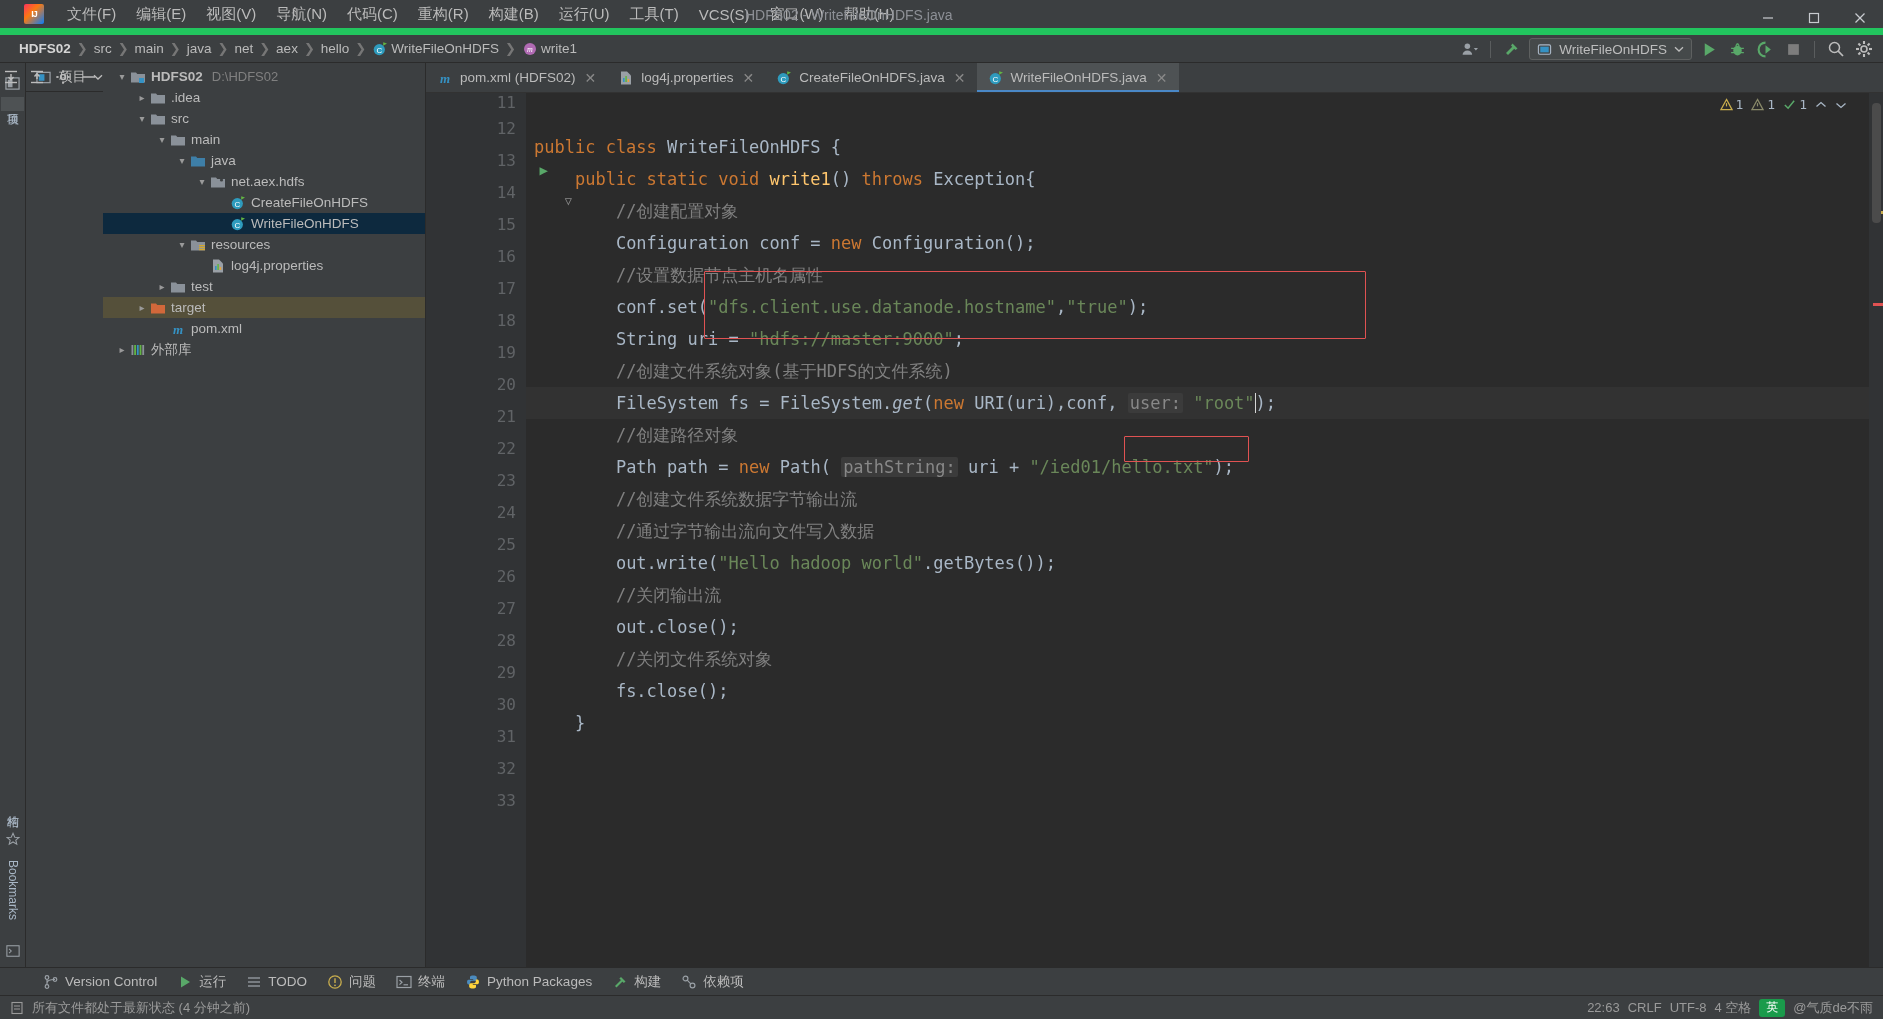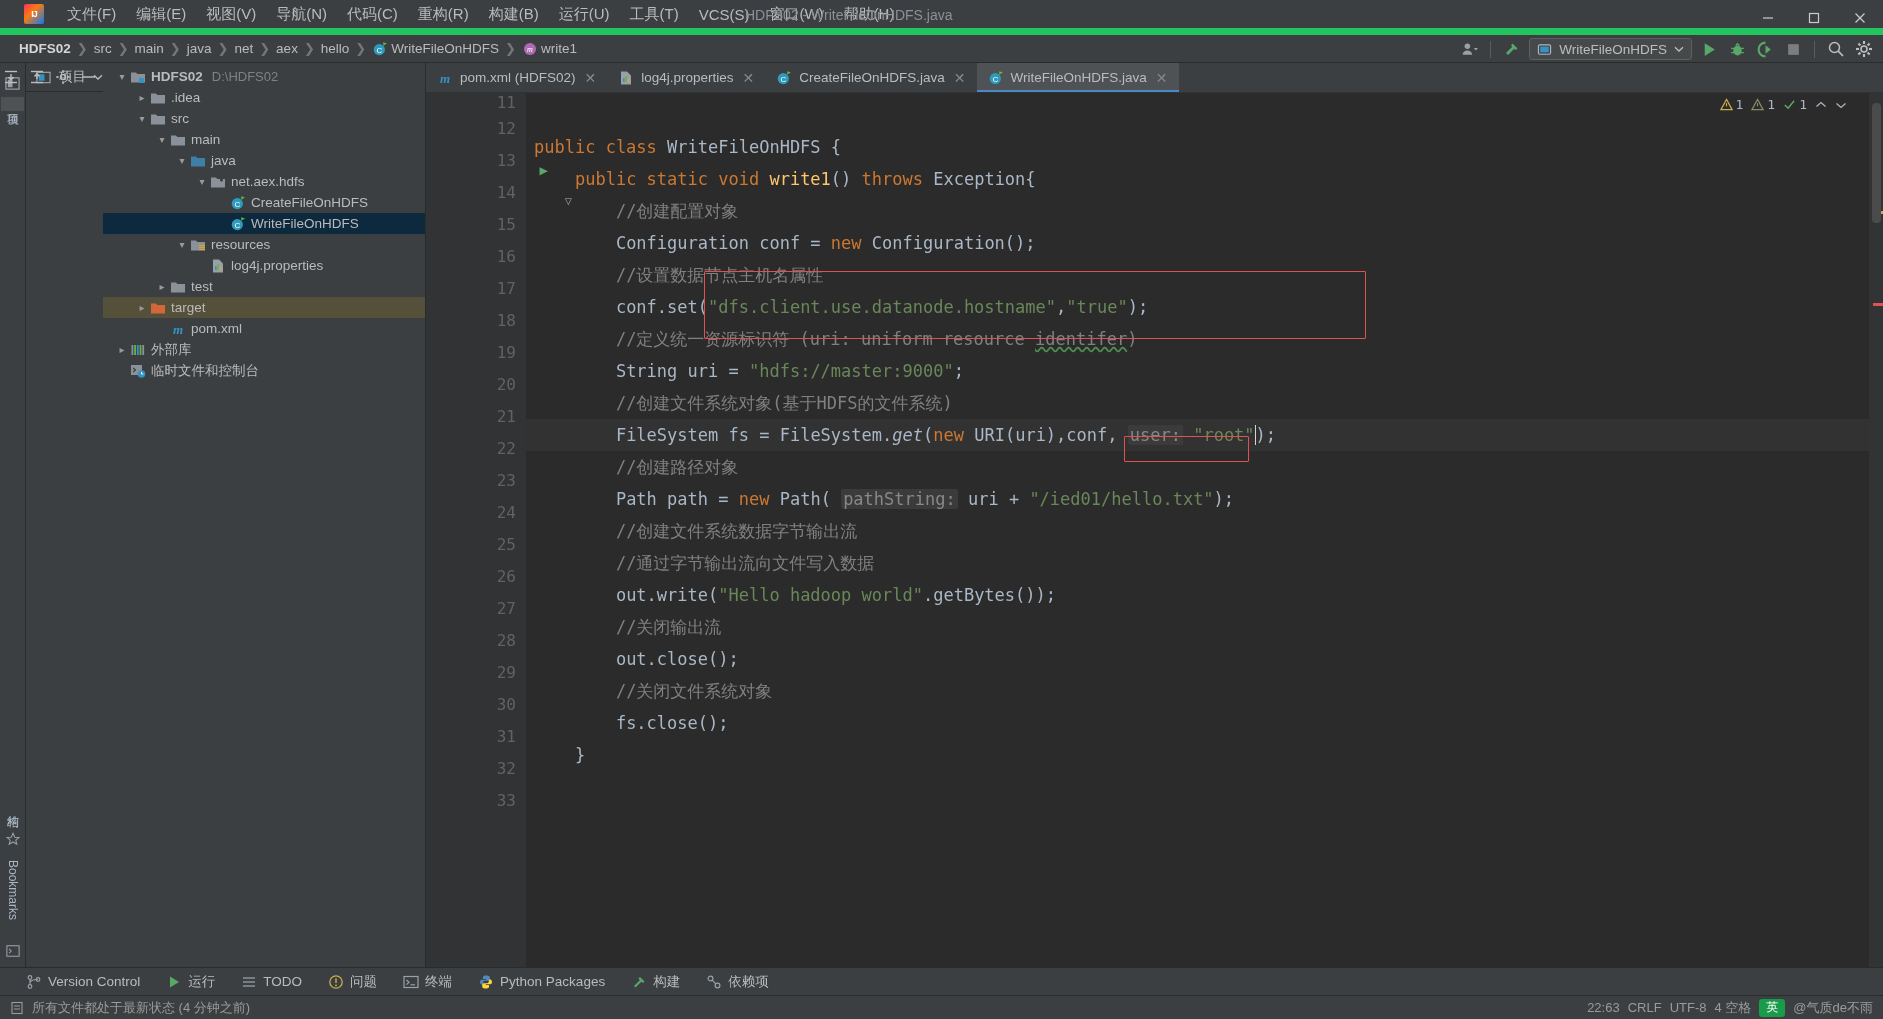--- a/index.html
+++ b/index.html
@@ -126,22 +126,22 @@
   .scrollthumb{position:absolute; right:2px; top:10px; width:9px; height:120px; background:#4b4b4b; border-radius:4px;}
 
   .code-top-right {
     position:absolute; right:22px; top:4px; display:flex; align-items:center; gap:8px;
     color:#a9b7c6; font-size:13px; z-index:5;
   }
   .badge { display:flex; align-items:center; gap:3px; font-size:13px; }
 
   
   .bottombar {
-    height:28px; background:#3c3f41; display:flex; align-items:center; gap:8px;
-    border-top:1px solid #2b2b2b; flex:0 0 28px; padding-left:17px;
+    height:28px; background:#3c3f41; display:flex; align-items:center; gap:2px;
+    border-top:1px solid #2b2b2b; flex:0 0 28px; padding-left:34px;
   }
   .bb-item { display:flex; align-items:center; gap:6px; color:#bbbbbb; font-size:13.5px; padding: 3px 9px; white-space:nowrap;}
   .statusbar {
     height:24px; background:#3c3f41; display:flex; align-items:center;
     border-top:1px solid #2b2b2b; flex:0 0 24px; position:relative; padding-left:10px;
   }
   .sb-left { display:flex; align-items:center; gap:8px; color:#9a9a9a; font-size:13px;}
   .sb-right{ position:absolute; right:10px; display:flex; align-items:center; gap:8px; color:#9a9a9a; font-size:13px;}
   .ime { width:26px;height:18px;background:#1a9b4b;border-radius:3px;color:#fff;font-size:12px;display:flex;align-items:center;justify-content:center;}
 
@@ -519,32 +519,20 @@
                   <rect x="1.5" y="3" width="1.8" height="10" fill="#8a9199"></rect>
                   <rect x="4.2" y="3" width="1.8" height="10" fill="#62b543"></rect>
                   <rect x="6.9" y="3" width="1.8" height="10" fill="#3592c4"></rect>
                   <rect x="9.6" y="3" width="1.8" height="10" fill="#62b543"></rect>
                   <rect x="12.3" y="3" width="1.8" height="10" fill="#8a9199"></rect>
                 </g>
               </svg>
             </span>
             <span class="tlabel">外部库</span>
           </div>
-          <div class="tnode" style="padding-left: 12px;">
-            <span class="tarrow"></span>
-            <span class="tico">
-              <svg viewBox="0 0 16 16" width="16" height="16">
-                <rect x="1" y="2" width="11" height="10" fill="#8a9199"></rect>
-                <path d="M3.2 5 L5.4 7 L3.2 9" fill="none" stroke="#3c3f41" stroke-width="1.2"></path>
-                <circle cx="11.5" cy="11" r="3.8" fill="#3592c4"></circle>
-                <path d="M11.5 8.8 V11 h1.8" fill="none" stroke="#fff" stroke-width="1"></path>
-              </svg>
-            </span>
-            <span class="tlabel">临时文件和控制台</span>
-          </div>
         </div>
     </div>
 
     <div class="editor-area">
       <div class="tabbar" id="tabs-root">
           <div class="etab">
             <span>
               <svg viewBox="0 0 16 16" width="16" height="16">
                 <text x="8" y="12.5" font-size="13" fill="#3592c4" text-anchor="middle" font-family="Liberation Serif" font-style="italic" font-weight="bold">m</text>
               </svg>
@@ -649,21 +637,20 @@
                 </svg>
             </span>
           </div>
             <div class="cl"></div>
             <div class="cl"><span class="kw">public class </span><span class="ty">WriteFileOnHDFS </span><span class="pl">{</span></div>
             <div class="cl">    <span class="kw">public static void </span><span class="mth">write1</span><span class="pl">() </span><span class="kw">throws </span><span class="ty">Exception</span><span class="pl">{</span></div>
             <div class="cl">        <span class="cm">//创建配置对象</span></div>
             <div class="cl">        <span class="ty">Configuration </span><span class="pl">conf = </span><span class="kw">new </span><span class="ty">Configuration</span><span class="pl">();</span></div>
             <div class="cl">        <span class="cm">//设置数据节点主机名属性</span></div>
             <div class="cl">        <span class="pl">conf.set(</span><span class="str">"dfs.client.use.datanode.hostname"</span><span class="pl">,</span><span class="str">"true"</span><span class="pl">);</span></div>
-            <div class="cl">        <span class="cm">//定义统一资源标识符 (uri: uniform resource <span class="squiggle">identifer</span>)</span></div>
             <div class="cl">        <span class="ty">String </span><span class="pl">uri = </span><span class="str">"hdfs://master:9000"</span><span class="pl">;</span></div>
             <div class="cl">        <span class="cm">//创建文件系统对象(基于HDFS的文件系统)</span></div>
             <div class="cl hl">        <span class="ty">FileSystem </span><span class="pl">fs = </span><span class="ty">FileSystem</span><span class="pl">.</span><span class="it">get</span><span class="pl">(</span><span class="kw">new </span><span class="ty">URI</span><span class="pl">(uri),conf, </span><span class="hintbox">user:</span><span class="str"> "root"</span><span class="caret"></span><span class="pl">);</span></div>
             <div class="cl">        <span class="cm">//创建路径对象</span></div>
             <div class="cl">        <span class="ty">Path </span><span class="pl">path = </span><span class="kw">new </span><span class="ty">Path</span><span class="pl">( </span><span class="hintbox">pathString:</span><span class="pl"> uri + </span><span class="str">"/ied01/hello.txt"</span><span class="pl">);</span></div>
             <div class="cl">        <span class="cm">//创建文件系统数据字节输出流</span></div>
             <div class="cl">        <span class="cm">//通过字节输出流向文件写入数据</span></div>
             <div class="cl">        <span class="pl">out.write(</span><span class="str">"Hello hadoop world"</span><span class="pl">.getBytes());</span></div>
             <div class="cl">        <span class="cm">//关闭输出流</span></div>
             <div class="cl">        <span class="pl">out.close();</span></div>

